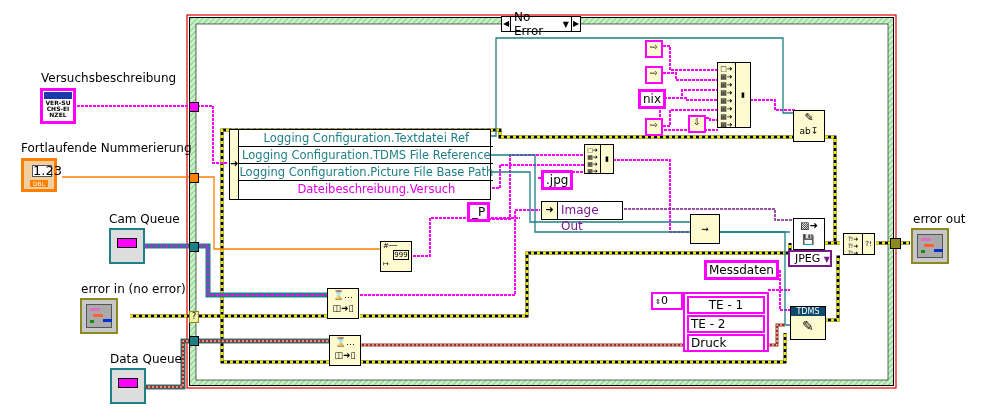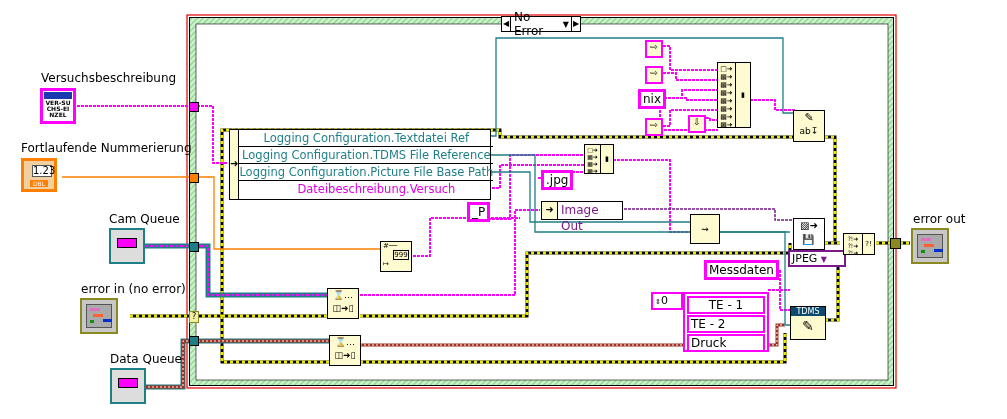--- a/index.html
+++ b/index.html
@@ -117,21 +117,21 @@
 </div>
 
 <div class="label" style="left:41px;top:71px;">Versuchsbeschreibung</div>
 <div class="abs" style="left:40px;top:88px;width:36px;height:36px;border:3px solid #ff00ff;box-sizing:border-box;background:#fff;">
   <div style="height:7px;background:#1a3ab0;margin:1px;"></div>
   <div style="font-size:6px;line-height:6px;text-align:center;font-weight:bold;word-break:break-all;padding:0 2px;">VER-SUCHS-EINZEL</div>
 </div>
 
 <div class="label" style="left:21px;top:141px;">Fortlaufende Nummerierung</div>
 <div class="abs" style="left:21px;top:158px;width:36px;height:34px;border:3px solid #ff7f00;box-sizing:border-box;background:#f0d0a0;">
-  <div style="margin:4px 2px 0 8px;background:#fff;border:1px solid #555;font-size:10px;line-height:10px;text-align:center;">1.23</div>
+  <div style="margin:4px 2px 0 8px;background:#fff;border:1px solid #555;font-size:13px;line-height:10px;text-align:center;">1.23</div>
   <div style="font-size:6px;color:#fff;background:#ff7f00;text-align:center;margin:3px 6px 0 6px;line-height:7px;">DBL</div>
 </div>
 
 <div class="label" style="left:109px;top:212px;">Cam Queue</div>
 <div class="abs" style="left:109px;top:228px;width:36px;height:36px;border:2px solid #1f7f86;box-sizing:border-box;background:#ddd;">
   <div style="margin:8px 6px;height:8px;border:1px solid #000;background:#ff00ff;"></div>
 </div>
 
 <div class="label" style="left:81px;top:282px;">error in (no error)</div>
 <div class="abs" style="left:80px;top:298px;width:38px;height:36px;border:2px solid #8a8a20;box-sizing:border-box;background:#c8c8c8;">
@@ -197,21 +197,21 @@
 <div class="node" style="left:380px;top:241px;width:32px;height:31px;">
   <div style="font-size:7px;line-height:8px;padding-left:2px;">#──</div>
   <div style="font-size:7px;border:1px solid #000;margin:0 2px 0 12px;text-align:center;line-height:8px;">999</div>
   <div style="font-size:7px;padding-left:2px;">↦</div>
 </div>
 
 <div class="node" style="left:793px;top:218px;width:32px;height:32px;background:#fff;font-size:10px;text-align:center;line-height:14px;">
   <span>▨➜💾</span><br>
   <span style="font-size:9px;">▤</span> <span style="font-size:8px;color:#777;">2</span>
 </div>
-<div class="abs" style="left:788px;top:250px;width:58px;height:17px;border:2px solid #7a1a8a;background:#fff;box-sizing:border-box;font-size:11px;line-height:13px;padding-left:2px;">
+<div class="abs" style="left:788px;top:250px;width:44px;height:17px;border:2px solid #7a1a8a;background:#fff;box-sizing:border-box;font-size:11px;line-height:13px;padding-left:2px;text-align:right;">
   <span>JPEG</span>
   <span style="font-size:8px;color:#7a1a8a;">▼</span>
 </div>
 
 <div class="node" style="left:843px;top:233px;width:32px;height:22px;display:flex;">
   <div style="width:18px;border-right:1px solid #000;font-size:6px;line-height:7px;padding-top:1px;text-align:center;">?!➜<br>?!➜<br>?!➜</div>
   <div style="flex:1;font-size:7px;line-height:20px;text-align:center;">?!</div>
 </div>
 
 <div class="label" style="left:913px;top:212px;">error out</div>

